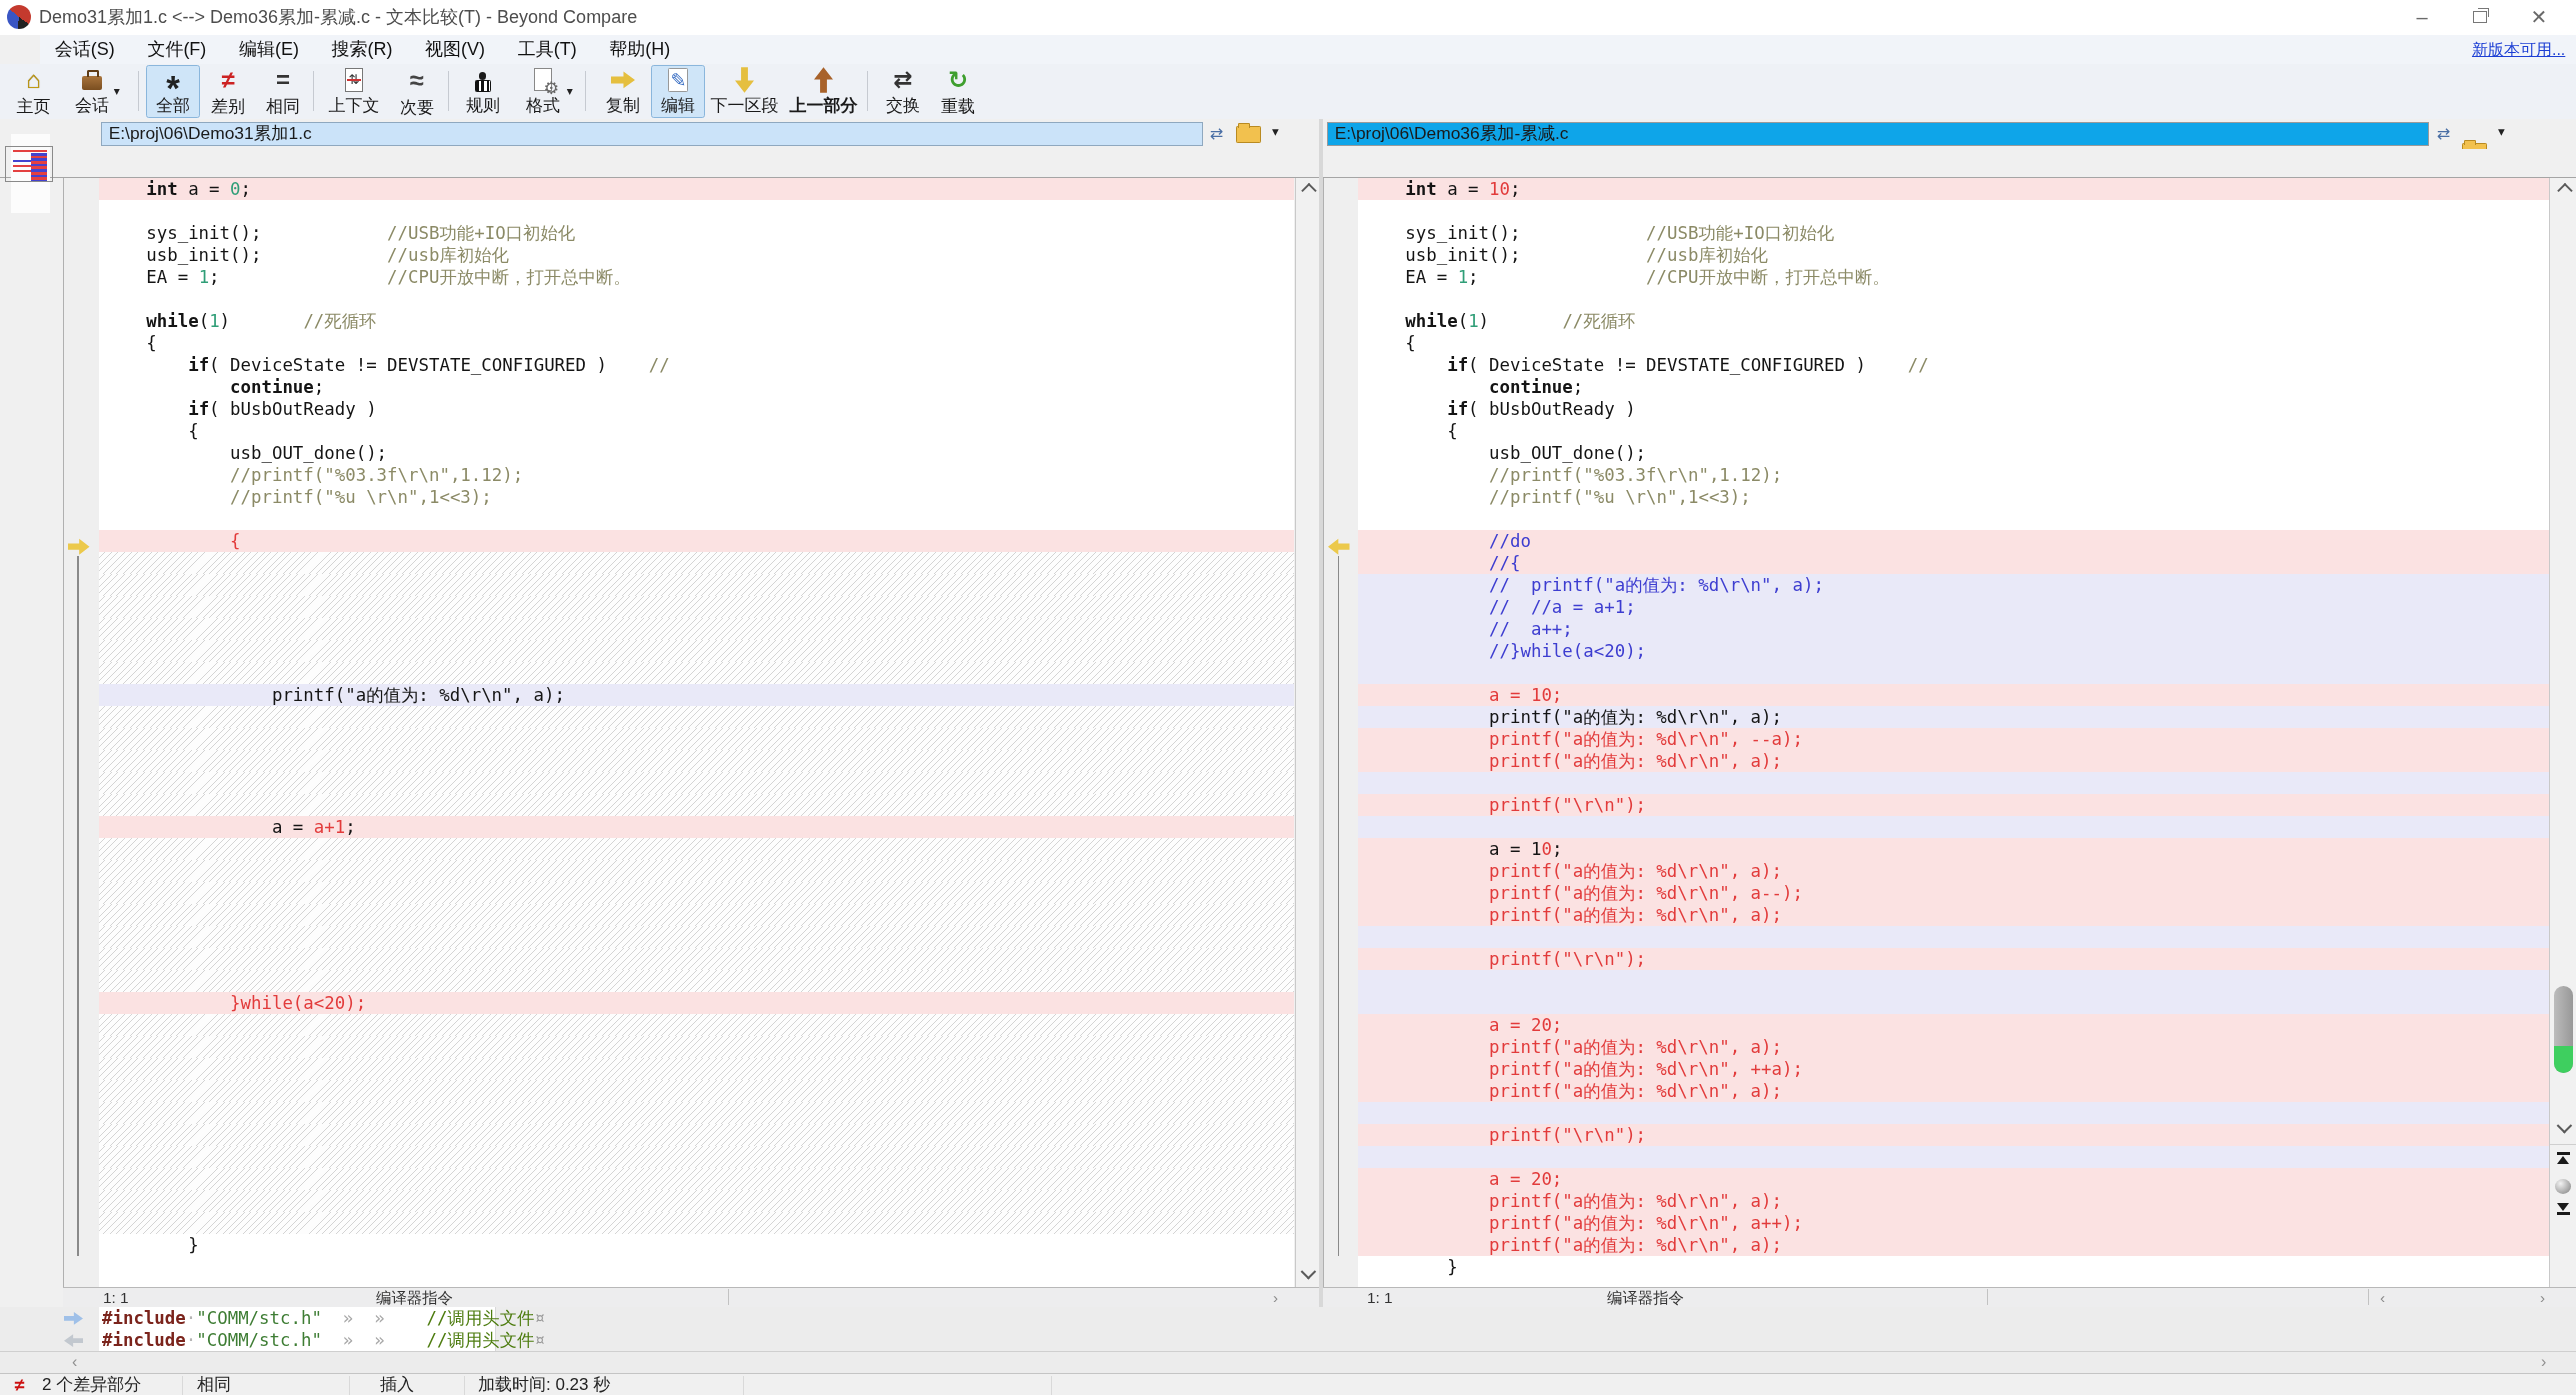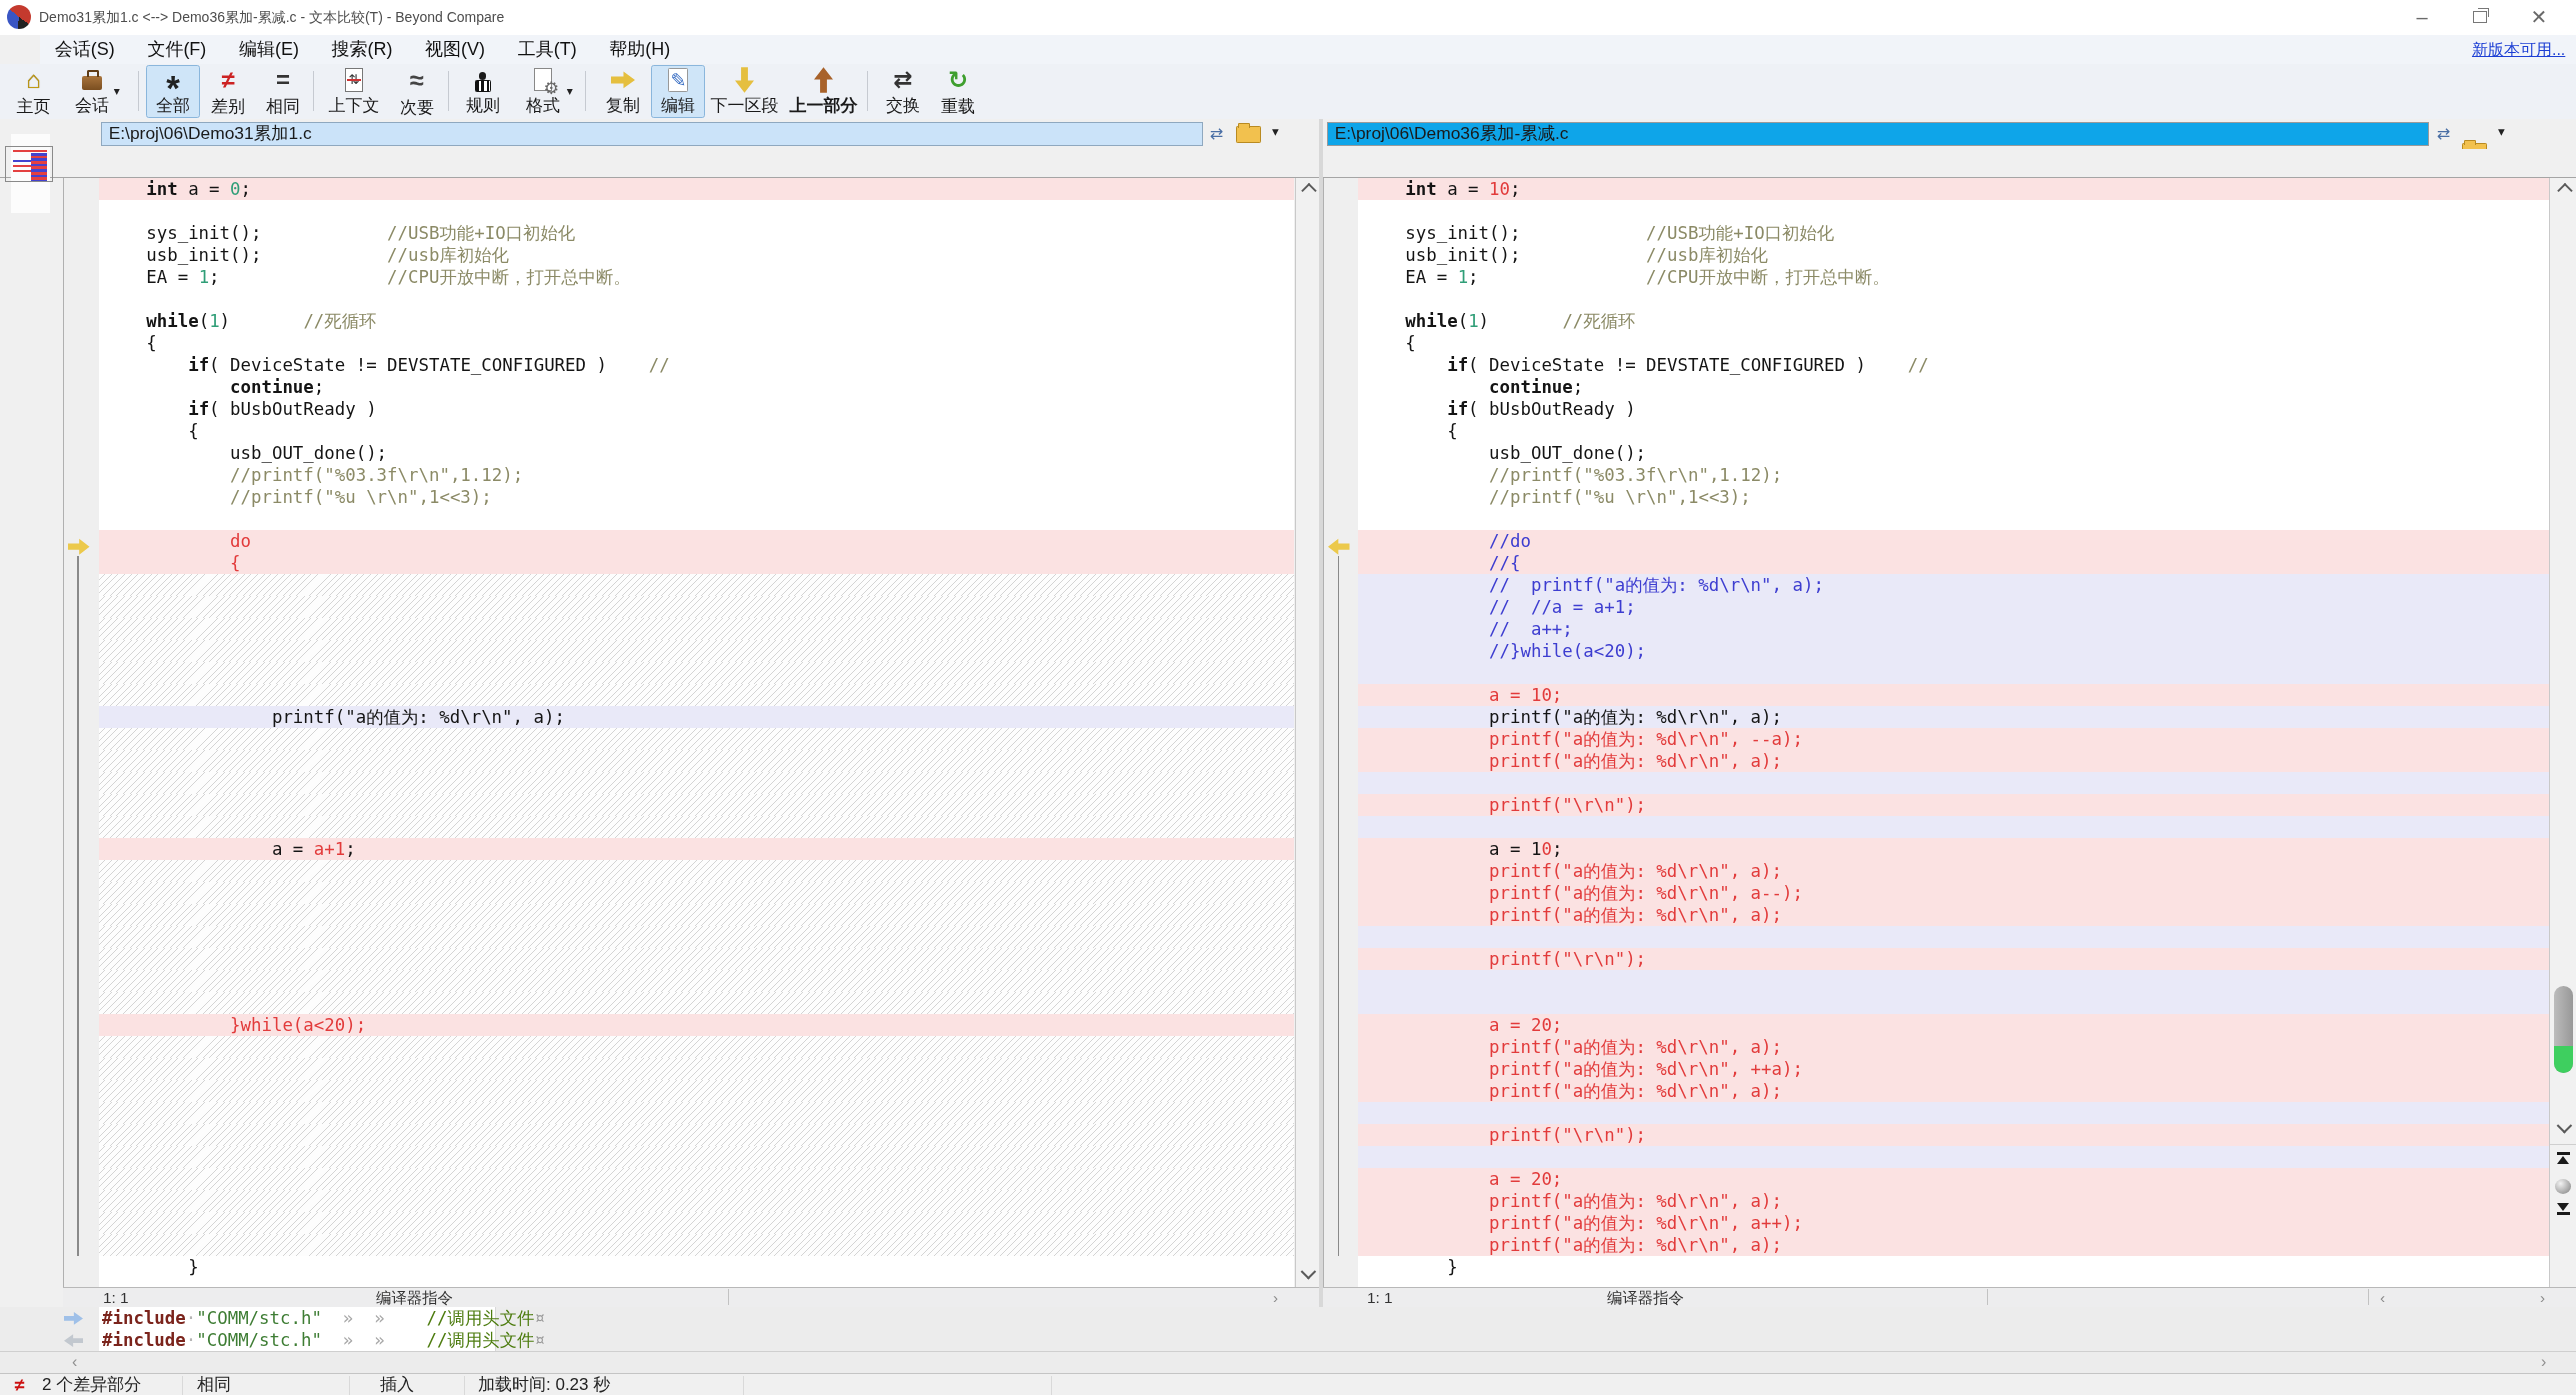--- a/index.html
+++ b/index.html
@@ -4,21 +4,21 @@
 <style>
   html,body{margin:0;padding:0;}
   body{width:2576px;height:1395px;position:relative;overflow:hidden;background:#f0f0f0;
        font-family:"Liberation Sans","DejaVu Sans",sans-serif;color:#1a1a1a;}
   .abs{position:absolute;}
 
   
   .titlebar{left:0;top:0;width:2576px;height:35px;background:#ffffff;}
   .appicon{left:6.7px;top:5.4px;width:24px;height:24px;border-radius:50%;
            background:conic-gradient(#c43a2e 0 35%,#222 35% 52%,#3a56c4 52% 86%,#c43a2e 86% 100%);}
-  .apptitle{left:39px;top:0;height:35px;line-height:35px;font-size:14px;color:#4d4d4d;white-space:nowrap;}
+  .apptitle{left:39px;top:0;height:35px;line-height:35px;font-size:18px;color:#4d4d4d;white-space:nowrap;}
   .winbtn{top:0;width:48px;height:34px;display:flex;align-items:center;justify-content:center;
           font-size:20px;color:#6a6a6a;}
   .restore-glyph{width:11.4px;height:9.4px;border:1.3px solid #777;background:#fff;position:relative;}
   .restore-glyph::before{content:"";position:absolute;top:-4.7px;left:3.4px;width:10.7px;height:8px;
           border:1.3px solid #777;border-bottom:none;border-left:none;}
 
   
   .menubar{left:0;top:35px;width:2576px;height:29.5px;background:#f1f4f9;margin-left:40px;}
   .menuitem{display:inline-block;padding:0 14.8px;line-height:29.5px;font-size:18px;color:#111;}
   .updatelink{top:35px;right:10.7px;height:29.5px;line-height:29.5px;font-size:16px;color:#1d3fd4;
@@ -334,21 +334,20 @@
       <div class="crow bg-w"><span class="tp">    </span><span class="tb">while</span><span class="tp">(</span><span class="tn">1</span><span class="tp">)</span><span class="tc">       //死循环</span></div>
       <div class="crow bg-w"><span class="tp">    {</span></div>
       <div class="crow bg-w"><span class="tp">        </span><span class="tb">if</span><span class="tp">( DeviceState != DEVSTATE_CONFIGURED )</span><span class="tc">    //</span></div>
       <div class="crow bg-w"><span class="tp">            </span><span class="tb">continue</span><span class="tp">;</span></div>
       <div class="crow bg-w"><span class="tp">        </span><span class="tb">if</span><span class="tp">( bUsbOutReady )</span></div>
       <div class="crow bg-w"><span class="tp">        {</span></div>
       <div class="crow bg-w"><span class="tp">            usb_OUT_done();</span></div>
       <div class="crow bg-w"><span class="tc">            //printf("%03.3f\r\n",1.12);</span></div>
       <div class="crow bg-w"><span class="tc">            //printf("%u \r\n",1&lt;&lt;3);</span></div>
       <div class="crow bg-w"></div>
-      <div class="crow bg-d"><span class="tr">            do</span></div>
       <div class="crow bg-d"><span class="tr">            {</span></div>
       <div class="crow bg-h"></div>
       <div class="crow bg-h"></div>
       <div class="crow bg-h"></div>
       <div class="crow bg-h"></div>
       <div class="crow bg-h"></div>
       <div class="crow bg-h"></div>
       <div class="crow bg-o"><span class="tp">                printf("a的值为: %d\r\n", a);</span></div>
       <div class="crow bg-h"></div>
       <div class="crow bg-h"></div>

